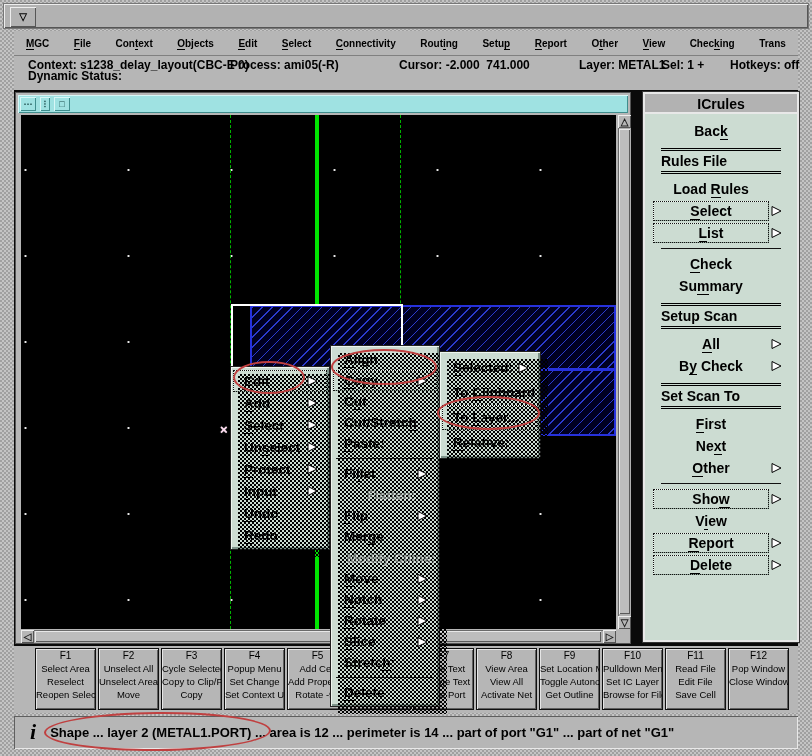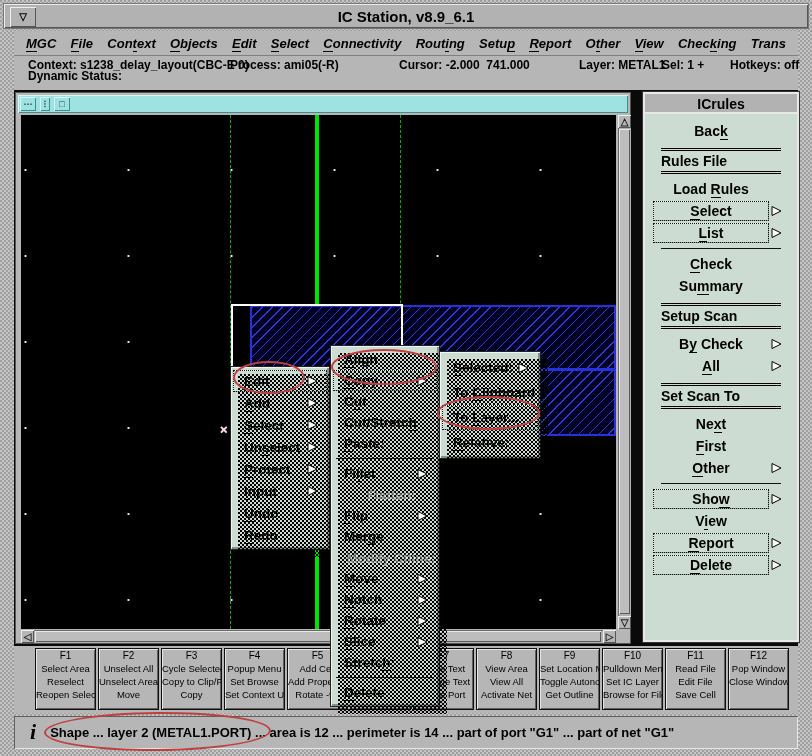--- a/index.html
+++ b/index.html
@@ -20,21 +20,21 @@
   #titlebar{ position:absolute; left:3px; top:3px; width:806px; height:26px;
     background:#b2b2b2; border:1px solid #777; display:flex; align-items:center; }
   #titlebar .menu-btn{ position:absolute; left:6px; top:3px; width:26px; height:20px;
     background:#b2b2b2; font-size:10px; text-align:center; line-height:20px; }
   #titlebar .title{ width:100%; text-align:center; font-size:15px; color:#000; }
 
   
   #menubar{ position:absolute; left:14px; top:31px; width:784px; height:25px;
     background:#b6b6b6; display:flex; align-items:center; justify-content:space-between;
     padding:0 12px 0 12px; overflow:hidden; box-shadow:inset 0 -1px 0 #808080; }
-  #menubar .mitem{ font-size:13px; white-space:nowrap; cursor:default;font-style:italic; }
+  #menubar .mitem{ font-size:10px; white-space:nowrap; cursor:default; }
 
   
   #ctxbar{ position:absolute; left:14px; top:56px; width:784px; height:34px; background:#b6b6b6; font-size:12px; }
   #ctxbar .cf{ position:absolute; top:2px; white-space:pre; }
   .cf0{left:14px} .cf1{left:216px} .cf2{left:385px} .cf3{left:565px} .cf4{left:648px} .cf5{left:716px}
   #dynstatus{ position:absolute; left:14px; top:13px; }
 
   
   #workspace{ position:absolute; left:14px; top:90px; width:784px; height:556px; background:#0a0a0a; }
 
@@ -119,21 +119,20 @@
 </style>
 </head>
 <body>
 
 <div id="root">
 
   <div id="titlebar" class="bevout">
     <div class="menu-btn bevout">
       <span>▽</span>
     </div>
-    <div class="title">IC Station, v8.9_6.1</div>
   </div>
 
   <div id="menubar">
       <span class="mitem"><span class="u">M</span>GC</span>
       <span class="mitem"><span class="u">F</span>ile</span>
       <span class="mitem">Con<span class="u">t</span>ext</span>
       <span class="mitem"><span class="u">O</span>bjects</span>
       <span class="mitem"><span class="u">E</span>dit</span>
       <span class="mitem"><span class="u">S</span>elect</span>
       <span class="mitem"><span class="u">C</span>onnectivity</span>
@@ -211,37 +210,37 @@
           </div>
           <div class="pal-sep"></div>
           <div class="pal-row">
             <div class="pal-label"><span class="u">C</span>heck</div>
           </div>
           <div class="pal-row">
             <div class="pal-label">Su<span class="u">m</span>mary</div>
           </div>
           <div class="pal-hdr">Setup Scan</div>
           <div class="pal-row">
+            <div class="pal-label"><span class="u">A</span>ll</div>
+            <svg width="13" height="11" class="arrow-ic">
+              <path d="M2 1 L2 10 L11 5.5 Z" fill="#ffffff" stroke="#000"></path>
+            </svg>
+          </div>
+          <div class="pal-row">
             <div class="pal-label">B<span class="u">y</span> Check</div>
             <svg width="13" height="11" class="arrow-ic">
               <path d="M2 1 L2 10 L11 5.5 Z" fill="#ffffff" stroke="#000"></path>
             </svg>
           </div>
-          <div class="pal-row">
-            <div class="pal-label"><span class="u">A</span>ll</div>
-            <svg width="13" height="11" class="arrow-ic">
-              <path d="M2 1 L2 10 L11 5.5 Z" fill="#ffffff" stroke="#000"></path>
-            </svg>
-          </div>
           <div class="pal-hdr">Set Scan To</div>
           <div class="pal-row">
+            <div class="pal-label"><span class="u">F</span>irst</div>
+          </div>
+          <div class="pal-row">
             <div class="pal-label">Ne<span class="u">x</span>t</div>
-          </div>
-          <div class="pal-row">
-            <div class="pal-label"><span class="u">F</span>irst</div>
           </div>
           <div class="pal-row">
             <div class="pal-label"><span class="u">O</span>ther</div>
             <svg width="13" height="11" class="arrow-ic">
               <path d="M2 1 L2 10 L11 5.5 Z" fill="#ffffff" stroke="#000"></path>
             </svg>
           </div>
           <div class="pal-sep"></div>
           <div class="pal-row">
             <div class="pal-label pbox">Sho<span class="u">w</span></div>
@@ -418,21 +417,21 @@
       </div>
       <div class="fcell">
         <div class="fkey">F3</div>
         <div>Cycle Selected</div>
         <div>Copy to Clip/Paste</div>
         <div>Copy</div>
       </div>
       <div class="fcell">
         <div class="fkey">F4</div>
         <div>Popup Menu</div>
-        <div>Set Browse</div>
+        <div>Set Change</div>
         <div>Set Context Up</div>
       </div>
       <div class="fcell">
         <div class="fkey">F5</div>
         <div>Add Cell</div>
         <div>Add Property Text</div>
         <div>Rotate -90</div>
       </div>
       <div class="fcell">
         <div class="fkey">F6</div>

